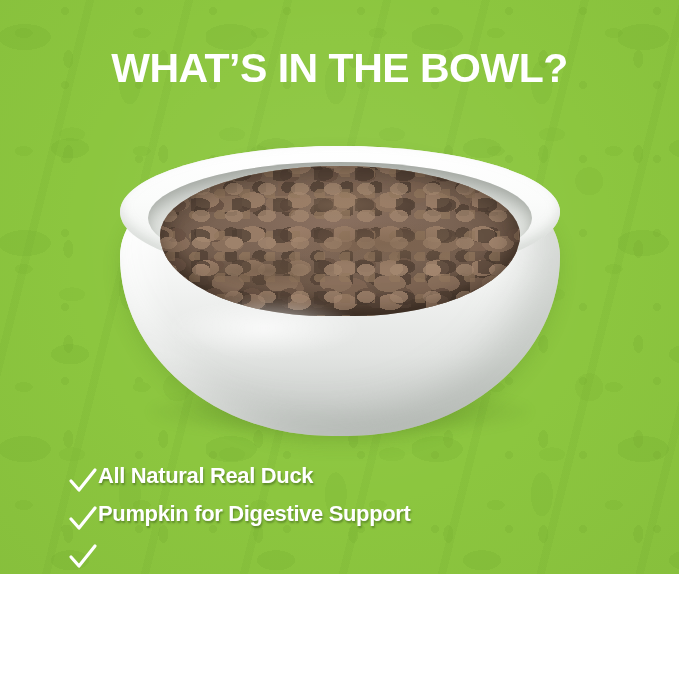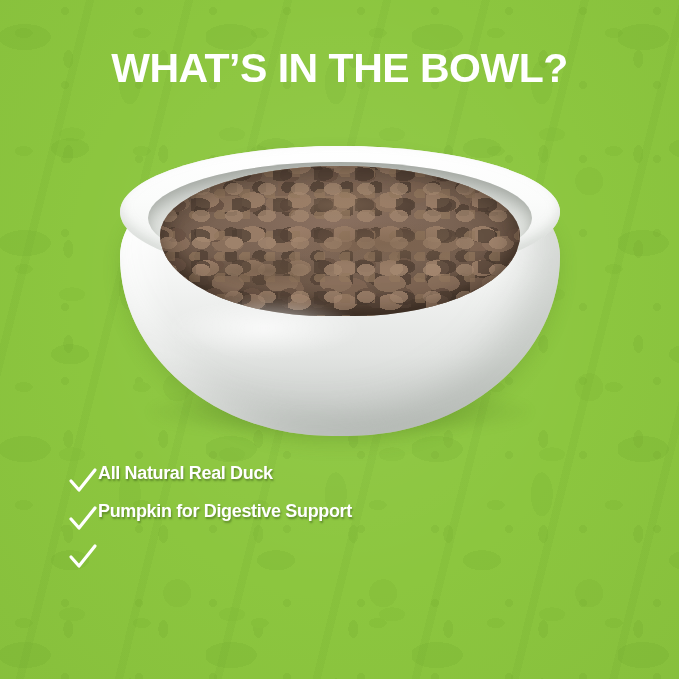--- a/index.html
+++ b/index.html
@@ -3,21 +3,21 @@
 <meta charset="utf-8">
 <style>
   html, body {
     margin: 0;
     padding: 0;
     background: #ffffff;
   }
   .panel {
     position: relative;
     width: 679px;
-    height: 679px;
+    height: 574px;
     overflow: hidden;
     font-family: "Liberation Sans", sans-serif;
     background: #8cc63f;
   }
 
   
   .bg-base {
     position: absolute;
     inset: 0;
     background: #8cc63f;
@@ -218,21 +218,21 @@
   .check {
     flex: 0 0 auto;
     width: 30px;
     height: 31px;
     margin-top: 4px;
     color: #ffffff;
   }
   .check svg { display: block; }
   .bullet-text {
     color: #ffffff;
-    font-size: 18px;
+    font-size: 22px;
     font-weight: bold;
     line-height: 1.28;
     letter-spacing: -0.35px;
     text-shadow: 1px 2px 2px rgba(60,95,25,0.55);
     white-space: pre-line;
   }
 </style>
 </head>
 <body>
 

